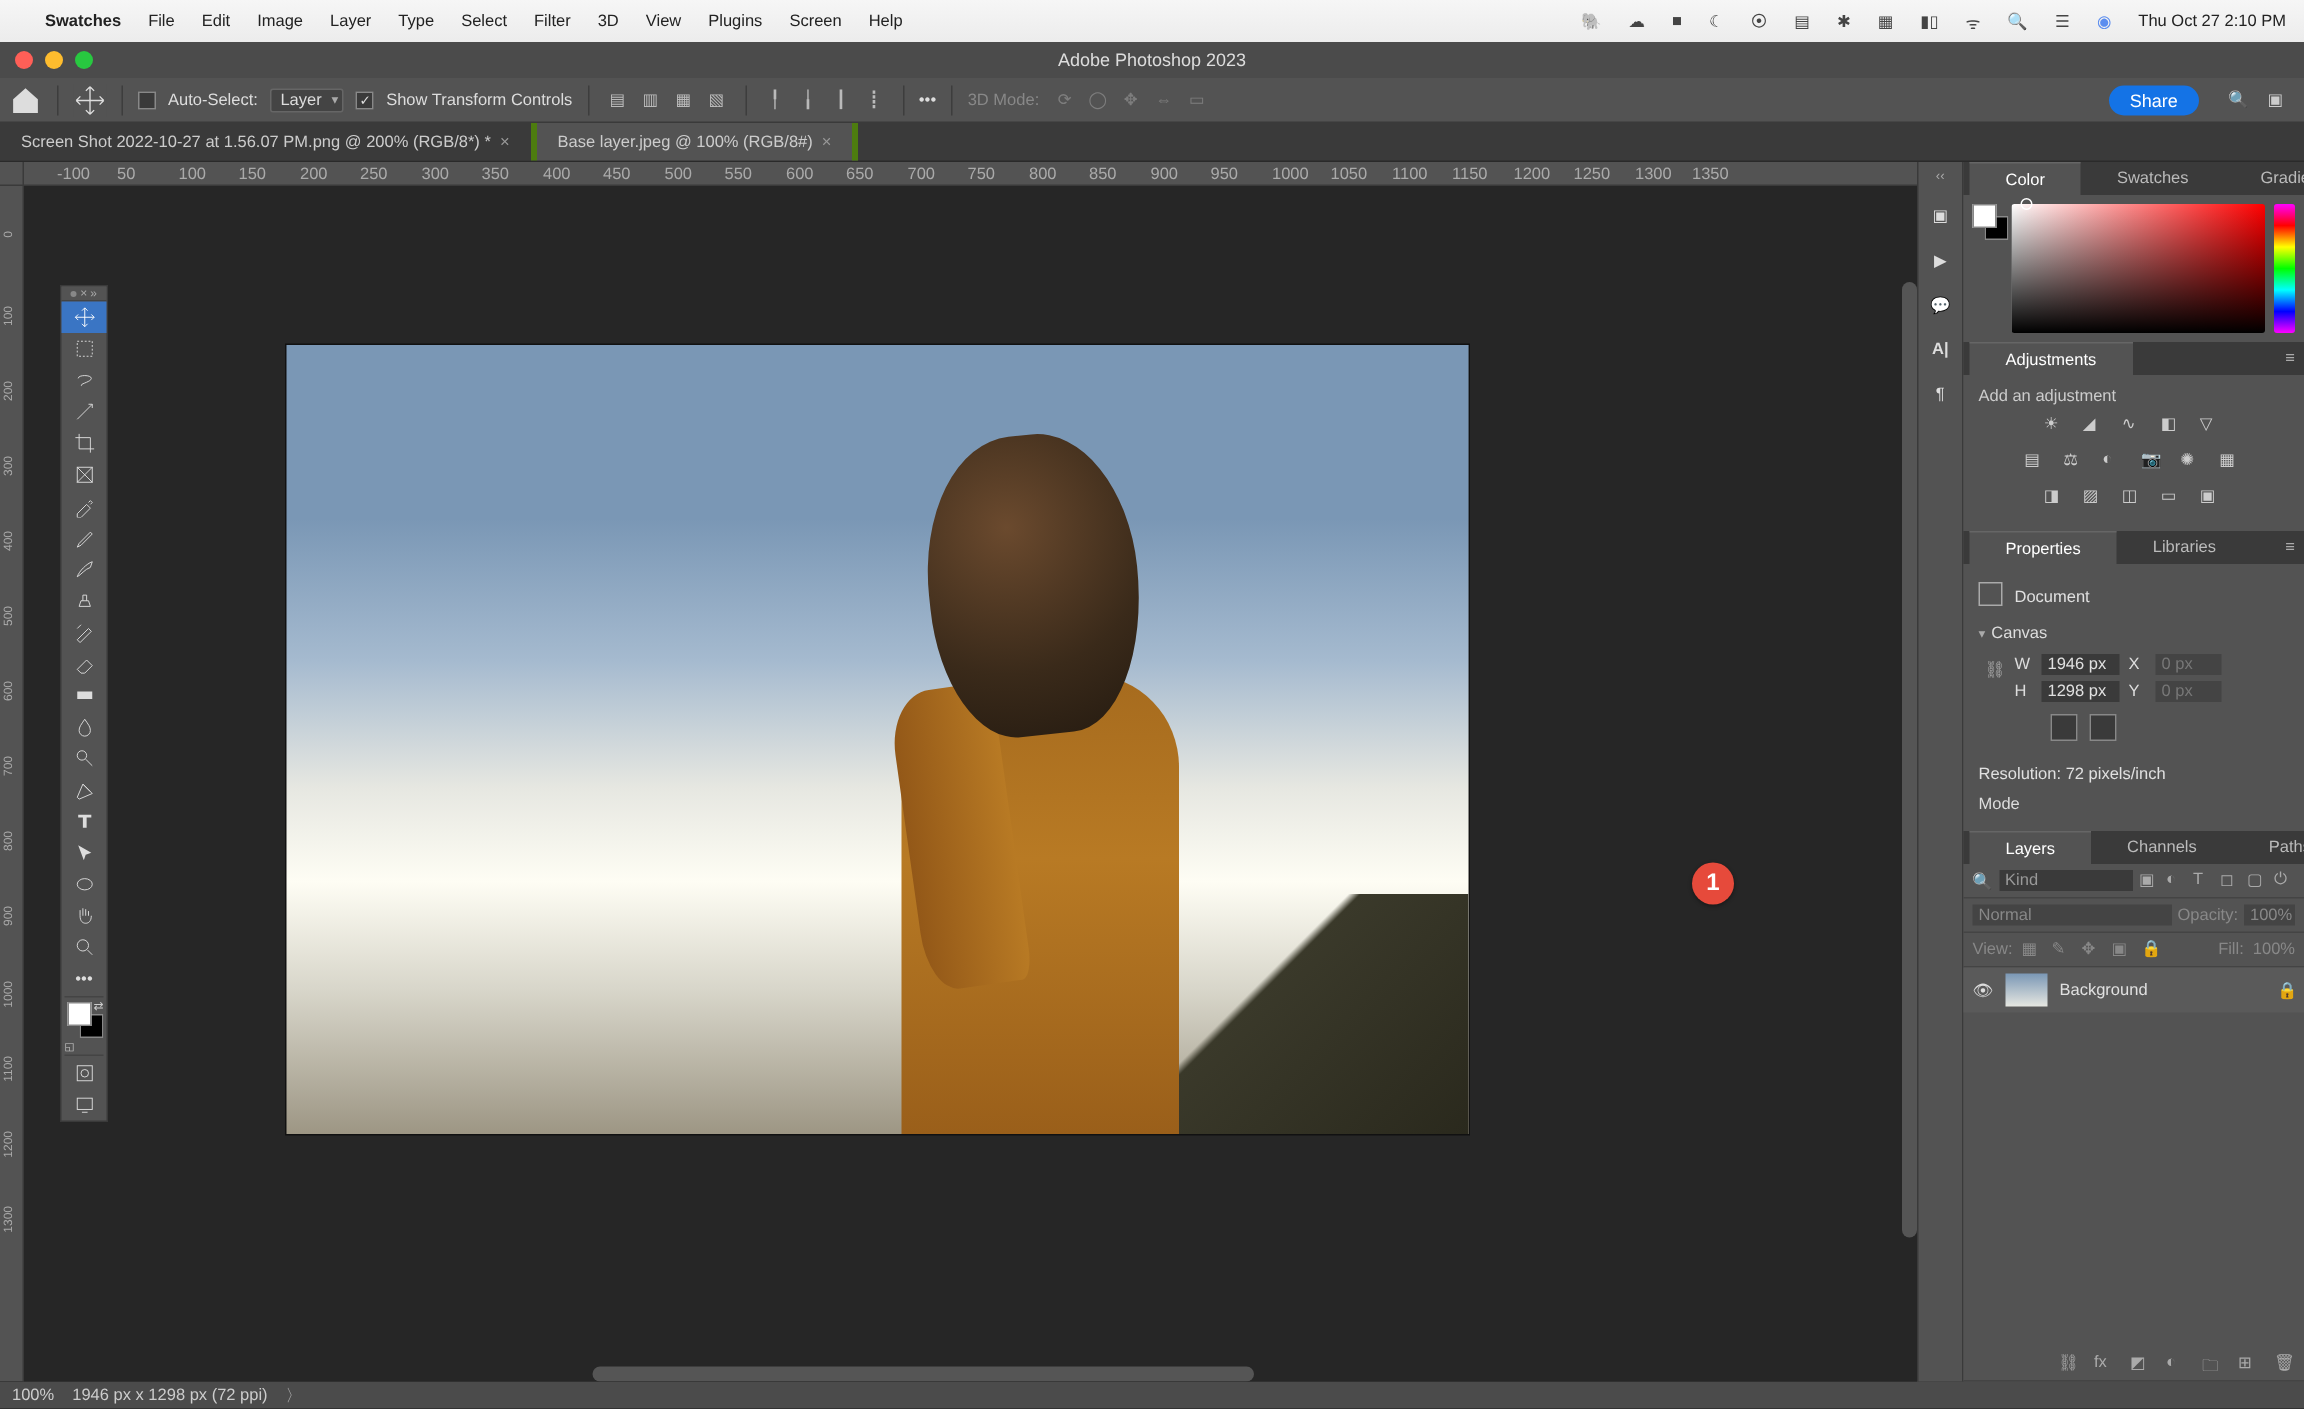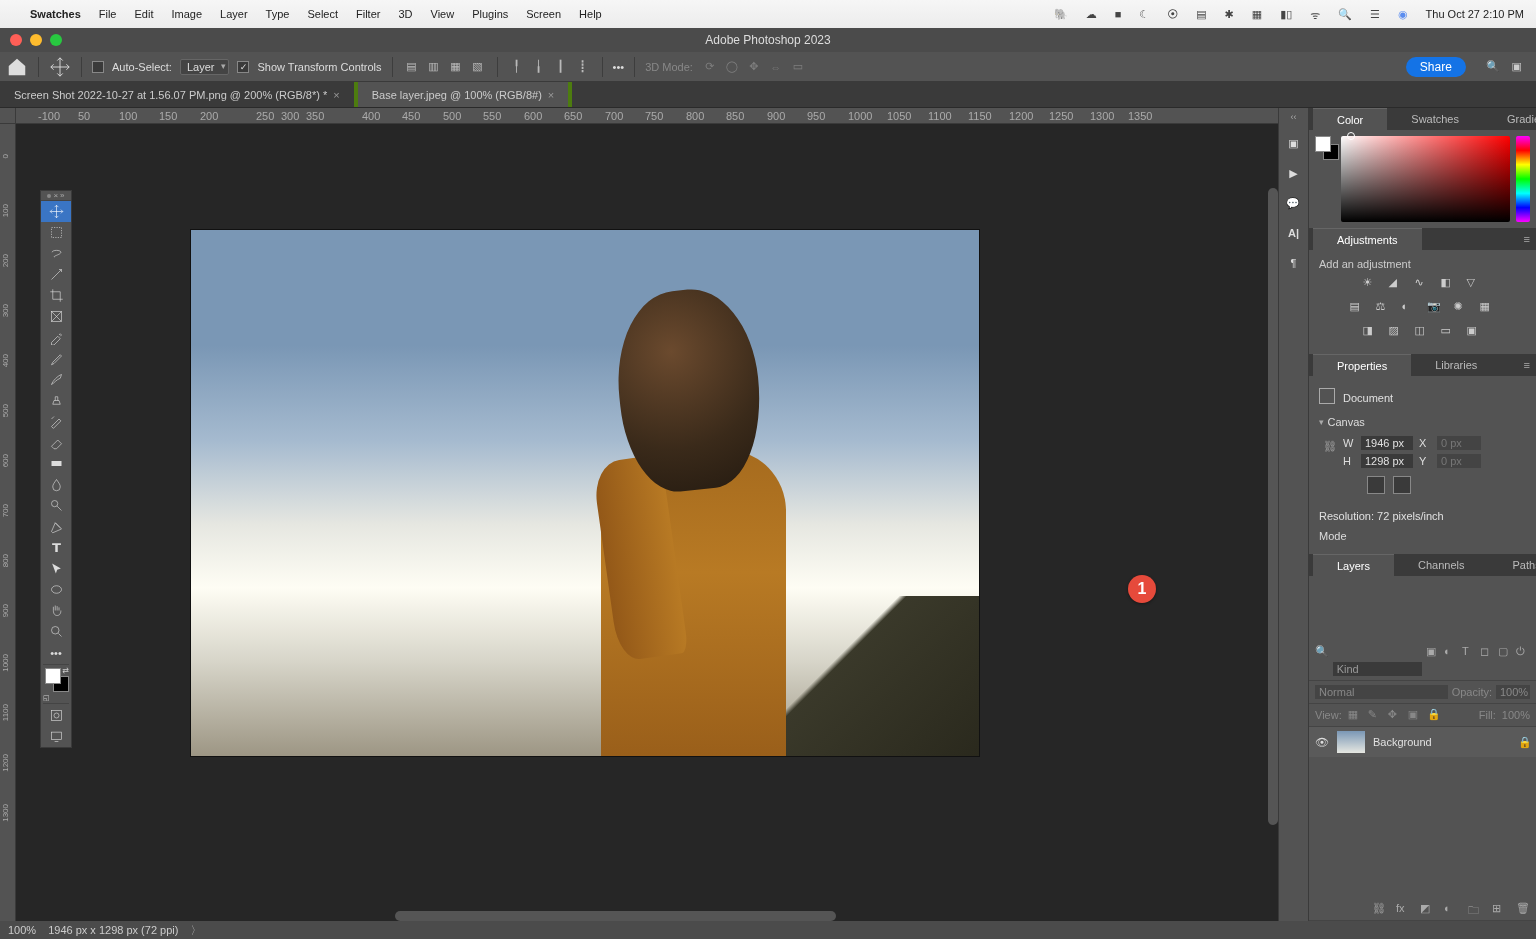--- a/index.html
+++ b/index.html
@@ -114,21 +114,21 @@
   .prop-row{display:flex; align-items:center; gap:6px; padding:2px 0;}
   .prop-row .lbl{width:12px; color:#ddd;}
   .prop-row .val{width:52px; background:#3a3a3a; padding:1px 4px; }
   .prop-row .dim{width:44px; background:#444; padding:1px 4px; color:#777;}
   .prop-icons{display:flex; gap:8px; padding:6px 0 6px 30px;}
   .prop-icons .pico{width:18px;height:18px;border:1px solid #888; background:#3a3a3a;}
   .prop-res{padding:4px 0;}
 
   .layers-panel .panel-body{display:flex; flex-direction:column;}
   .layer-filter{display:flex; align-items:center; gap:4px; padding:4px 6px; border-bottom:1px solid #444;}
-  .layer-filter .srch{flex:1; background:#3a3a3a; padding:1px 4px; color:#999;margin-top:35px;}
+  .layer-filter .srch{flex:1; background:#3a3a3a; padding:1px 4px; color:#999;}
   .layer-filter .fico{width:14px;height:14px;color:#aaa;}
   .layer-blend{display:flex; align-items:center; gap:4px; padding:4px 6px; border-bottom:1px solid #444; color:#888;}
   .layer-blend .bl{flex:1; background:#444; padding:1px 4px;}
   .layer-blend .opv{width:34px; background:#444; padding:1px 4px;}
   .layer-lock{display:flex; align-items:center; gap:6px; padding:4px 6px; border-bottom:1px solid #444; color:#888;}
   .layer-lock .lico{width:14px;height:14px;}
   .layer-row{display:flex; align-items:center; gap:8px; padding:4px 6px; background:#5a5a5a;}
   .layer-row .eye{width:14px;color:#ddd;}
   .layer-row .thumb{width:28px;height:22px; background:linear-gradient(#7a97b5,#e6e7e1);}
   .layer-row .lname{flex:1;}
@@ -255,23 +255,23 @@
   <div class="canvas-area">
     <div class="doc-region">
       <div class="rulers-row">
         <div class="ruler-corner"></div>
         <div class="h-ruler">
           <span style="left:22px">-100</span>
             <span style="left:62px">50</span>
             <span style="left:103px">100</span>
             <span style="left:143px">150</span>
             <span style="left:184px">200</span>
-            <span style="left:240px">250</span>
+            <span style="left:224px">250</span>
             <span style="left:265px">300</span>
-            <span style="left:290px">350</span>
+            <span style="left:305px">350</span>
             <span style="left:346px">400</span>
             <span style="left:386px">450</span>
             <span style="left:427px">500</span>
             <span style="left:467px">550</span>
             <span style="left:508px">600</span>
             <span style="left:548px">650</span>
             <span style="left:589px">700</span>
             <span style="left:629px">750</span>
             <span style="left:670px">800</span>
             <span style="left:710px">850</span>
@@ -415,21 +415,21 @@
           <div class="prop-icons">
             <span class="pico"></span>
             <span class="pico"></span>
           </div>
         </div>
         <div class="prop-res">Resolution: 72 pixels/inch</div>
         <div style="padding:4px 0;color:#ddd">Mode</div>
       </div>
     </div>
 
-    <div class="layers-panel" style="flex:1; display:flex; flex-direction:column;gap:47px;">
+    <div class="layers-panel" style="flex:1; display:flex; flex-direction:column;">
       <div class="panel-tabs">
         <div class="ptab active">Layers</div>
         <div class="ptab">Channels</div>
         <div class="ptab">Paths</div>
         <div class="pmenu">≡</div>
       </div>
       <div class="panel-body" style="flex:1;display:flex;flex-direction:column;">
         <div class="layer-filter">
           <span>🔍</span>
           <span class="srch">Kind</span>

